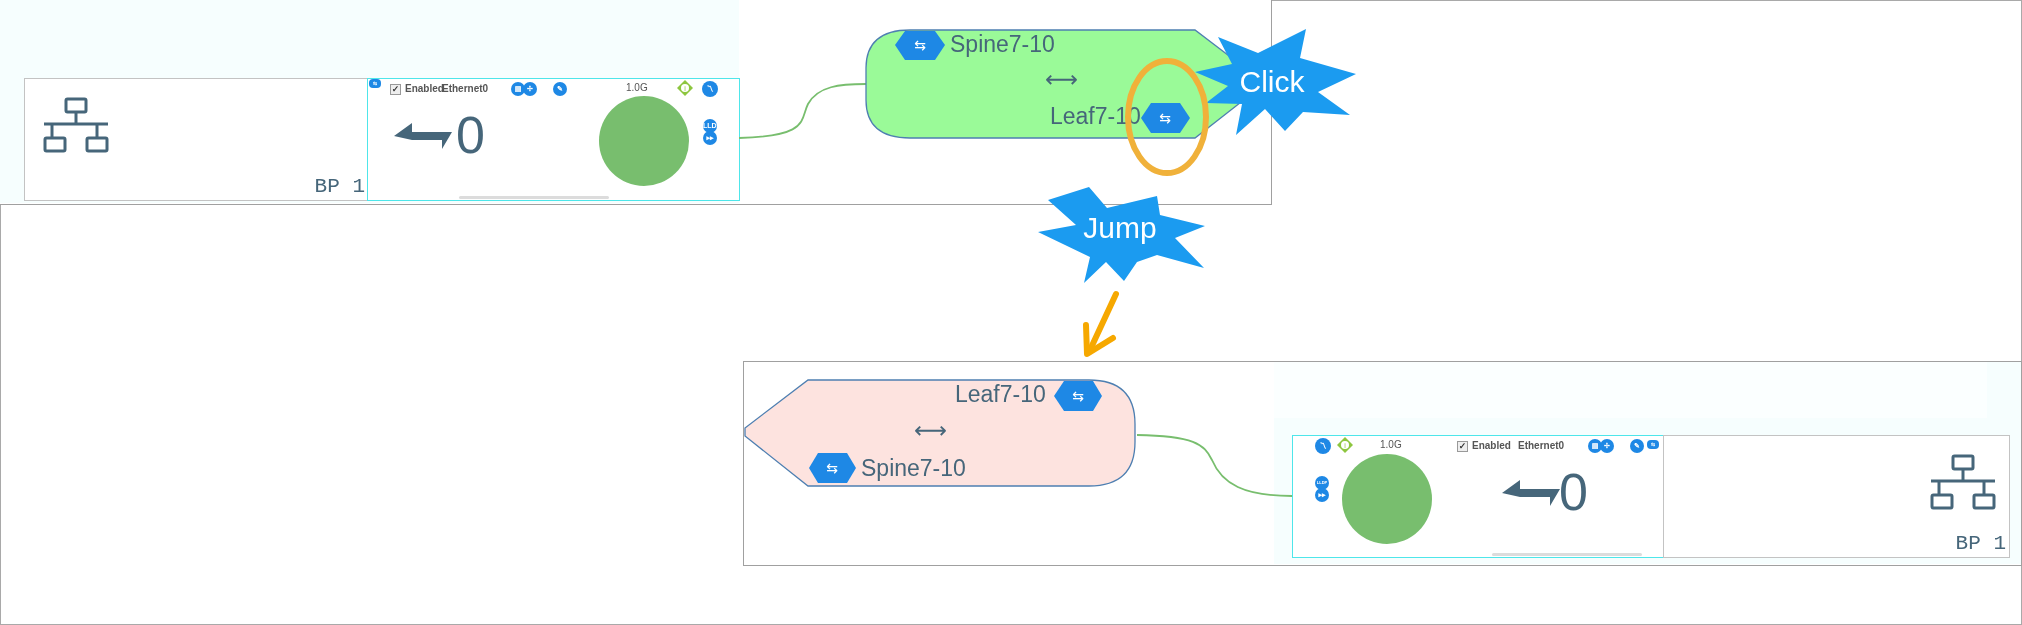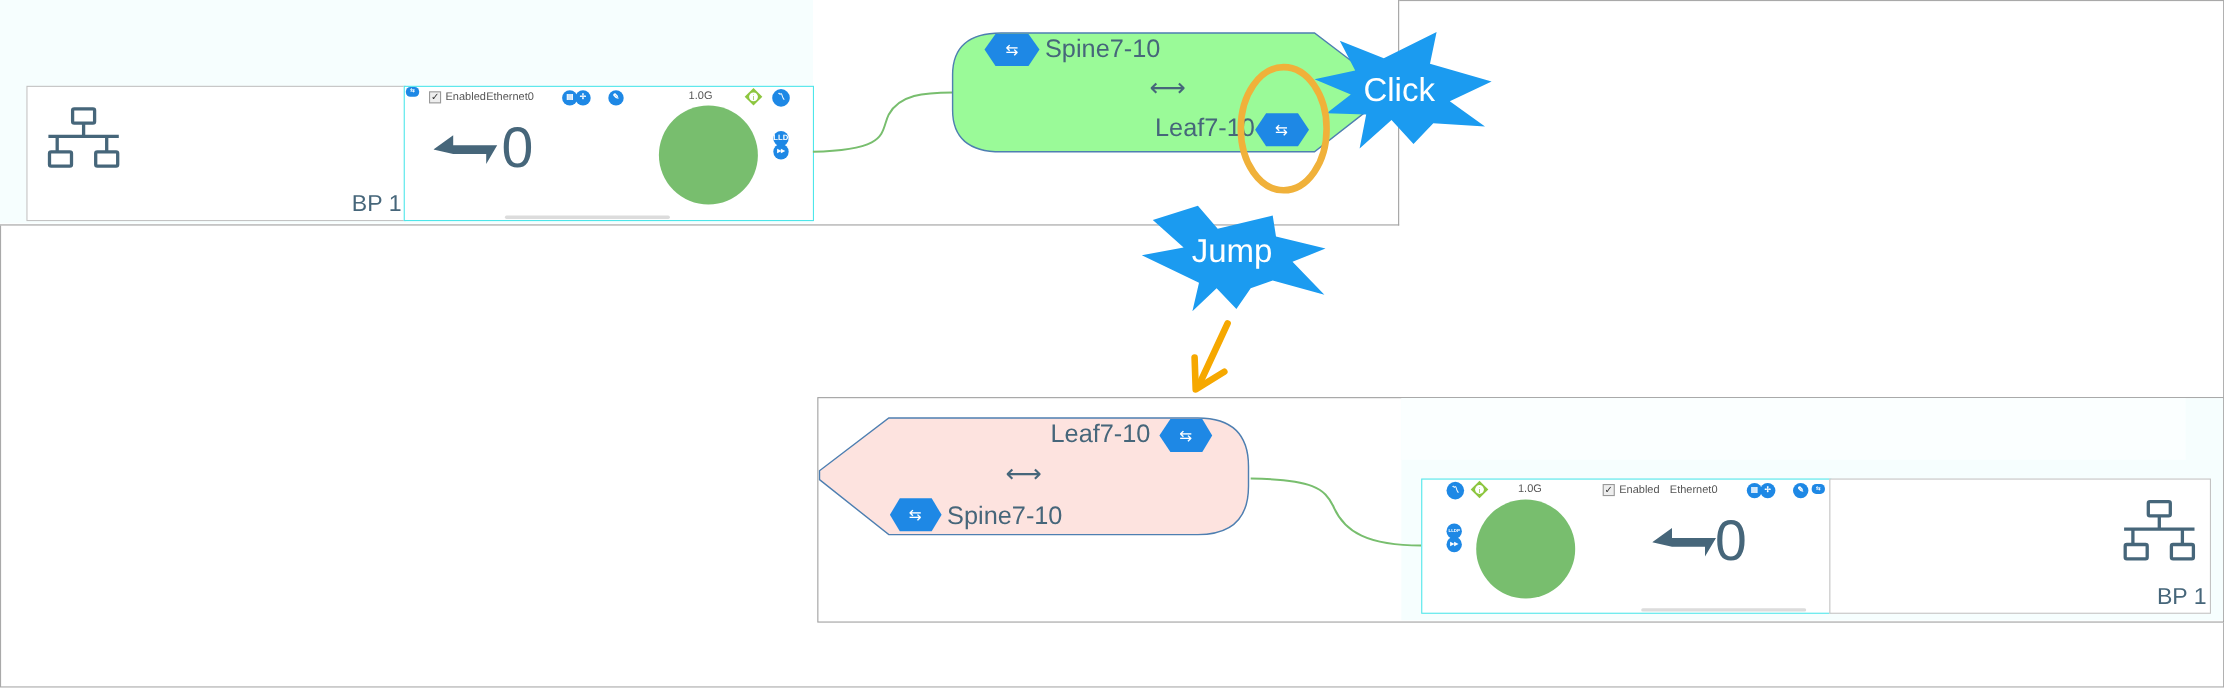--- a/index.html
+++ b/index.html
@@ -5,22 +5,22 @@
   html, body { margin:0; padding:0; background:#ffffff; }
   body { width:2022px; height:625px; position:relative; overflow:hidden; font-family:"Liberation Sans", sans-serif; }
   .abs { position:absolute; }
   .frame { position:absolute; left:0; top:0; width:2020px; height:623px; border:1px solid #a9a9a9; }
   .panel { position:absolute; border:1px solid #a0a0a0; background:#ffffff; }
   .panel-top { left:0; top:0; width:1271px; height:204px; border-top:none; border-left:none; }
   .panel-bottom { left:743px; top:361px; width:1277px; height:203px; }
   .lightbg { position:absolute; background:#f6fefe; }
   .card-gray { position:absolute; background:#fff; border:1px solid #c3c3c3; }
   .card-cyan { position:absolute; background:#fff; border:1px solid #4ee6ea; }
-  .bp-label { position:absolute; font-size:21px; color:#46667a; font-family:Liberation Sans, sans-serif; }
-  .small { font-size:10px; color:#555; white-space:nowrap; }
+  .bp-label { position:absolute; font-size:21px; color:#46667a; font-family:Liberation Mono, monospace; }
+  .small { font-size:10px; color:#555; white-space:nowrap;font-weight:bold; }
   .chk { display:inline-block; width:9px; height:9px; border:1px solid #999; background:#eee; font-size:9px; line-height:9px; text-align:center; color:#333; vertical-align:middle; margin-right:4px; }
   .bigzero { position:absolute; font-size:52px; color:#46667a; line-height:1; font-weight:300; }
   .blue-dot { position:absolute; width:14px; height:14px; border-radius:50%; background:#1e88e5; color:#fff; font-size:7px; line-height:14px; text-align:center; font-weight:bold; }
   .speed { position:absolute; font-size:10px; color:#555; }
   .scrollbar { position:absolute; height:3px; background:#dcdcdc; border-radius:2px; }
   .node-text { font-size:23px; fill:#46667a; font-family:"Liberation Sans", sans-serif; }
   .burst-text { font-size:30px; fill:#ffffff; font-family:"Liberation Sans", sans-serif; }
 </style>
 </head>
 <body>

